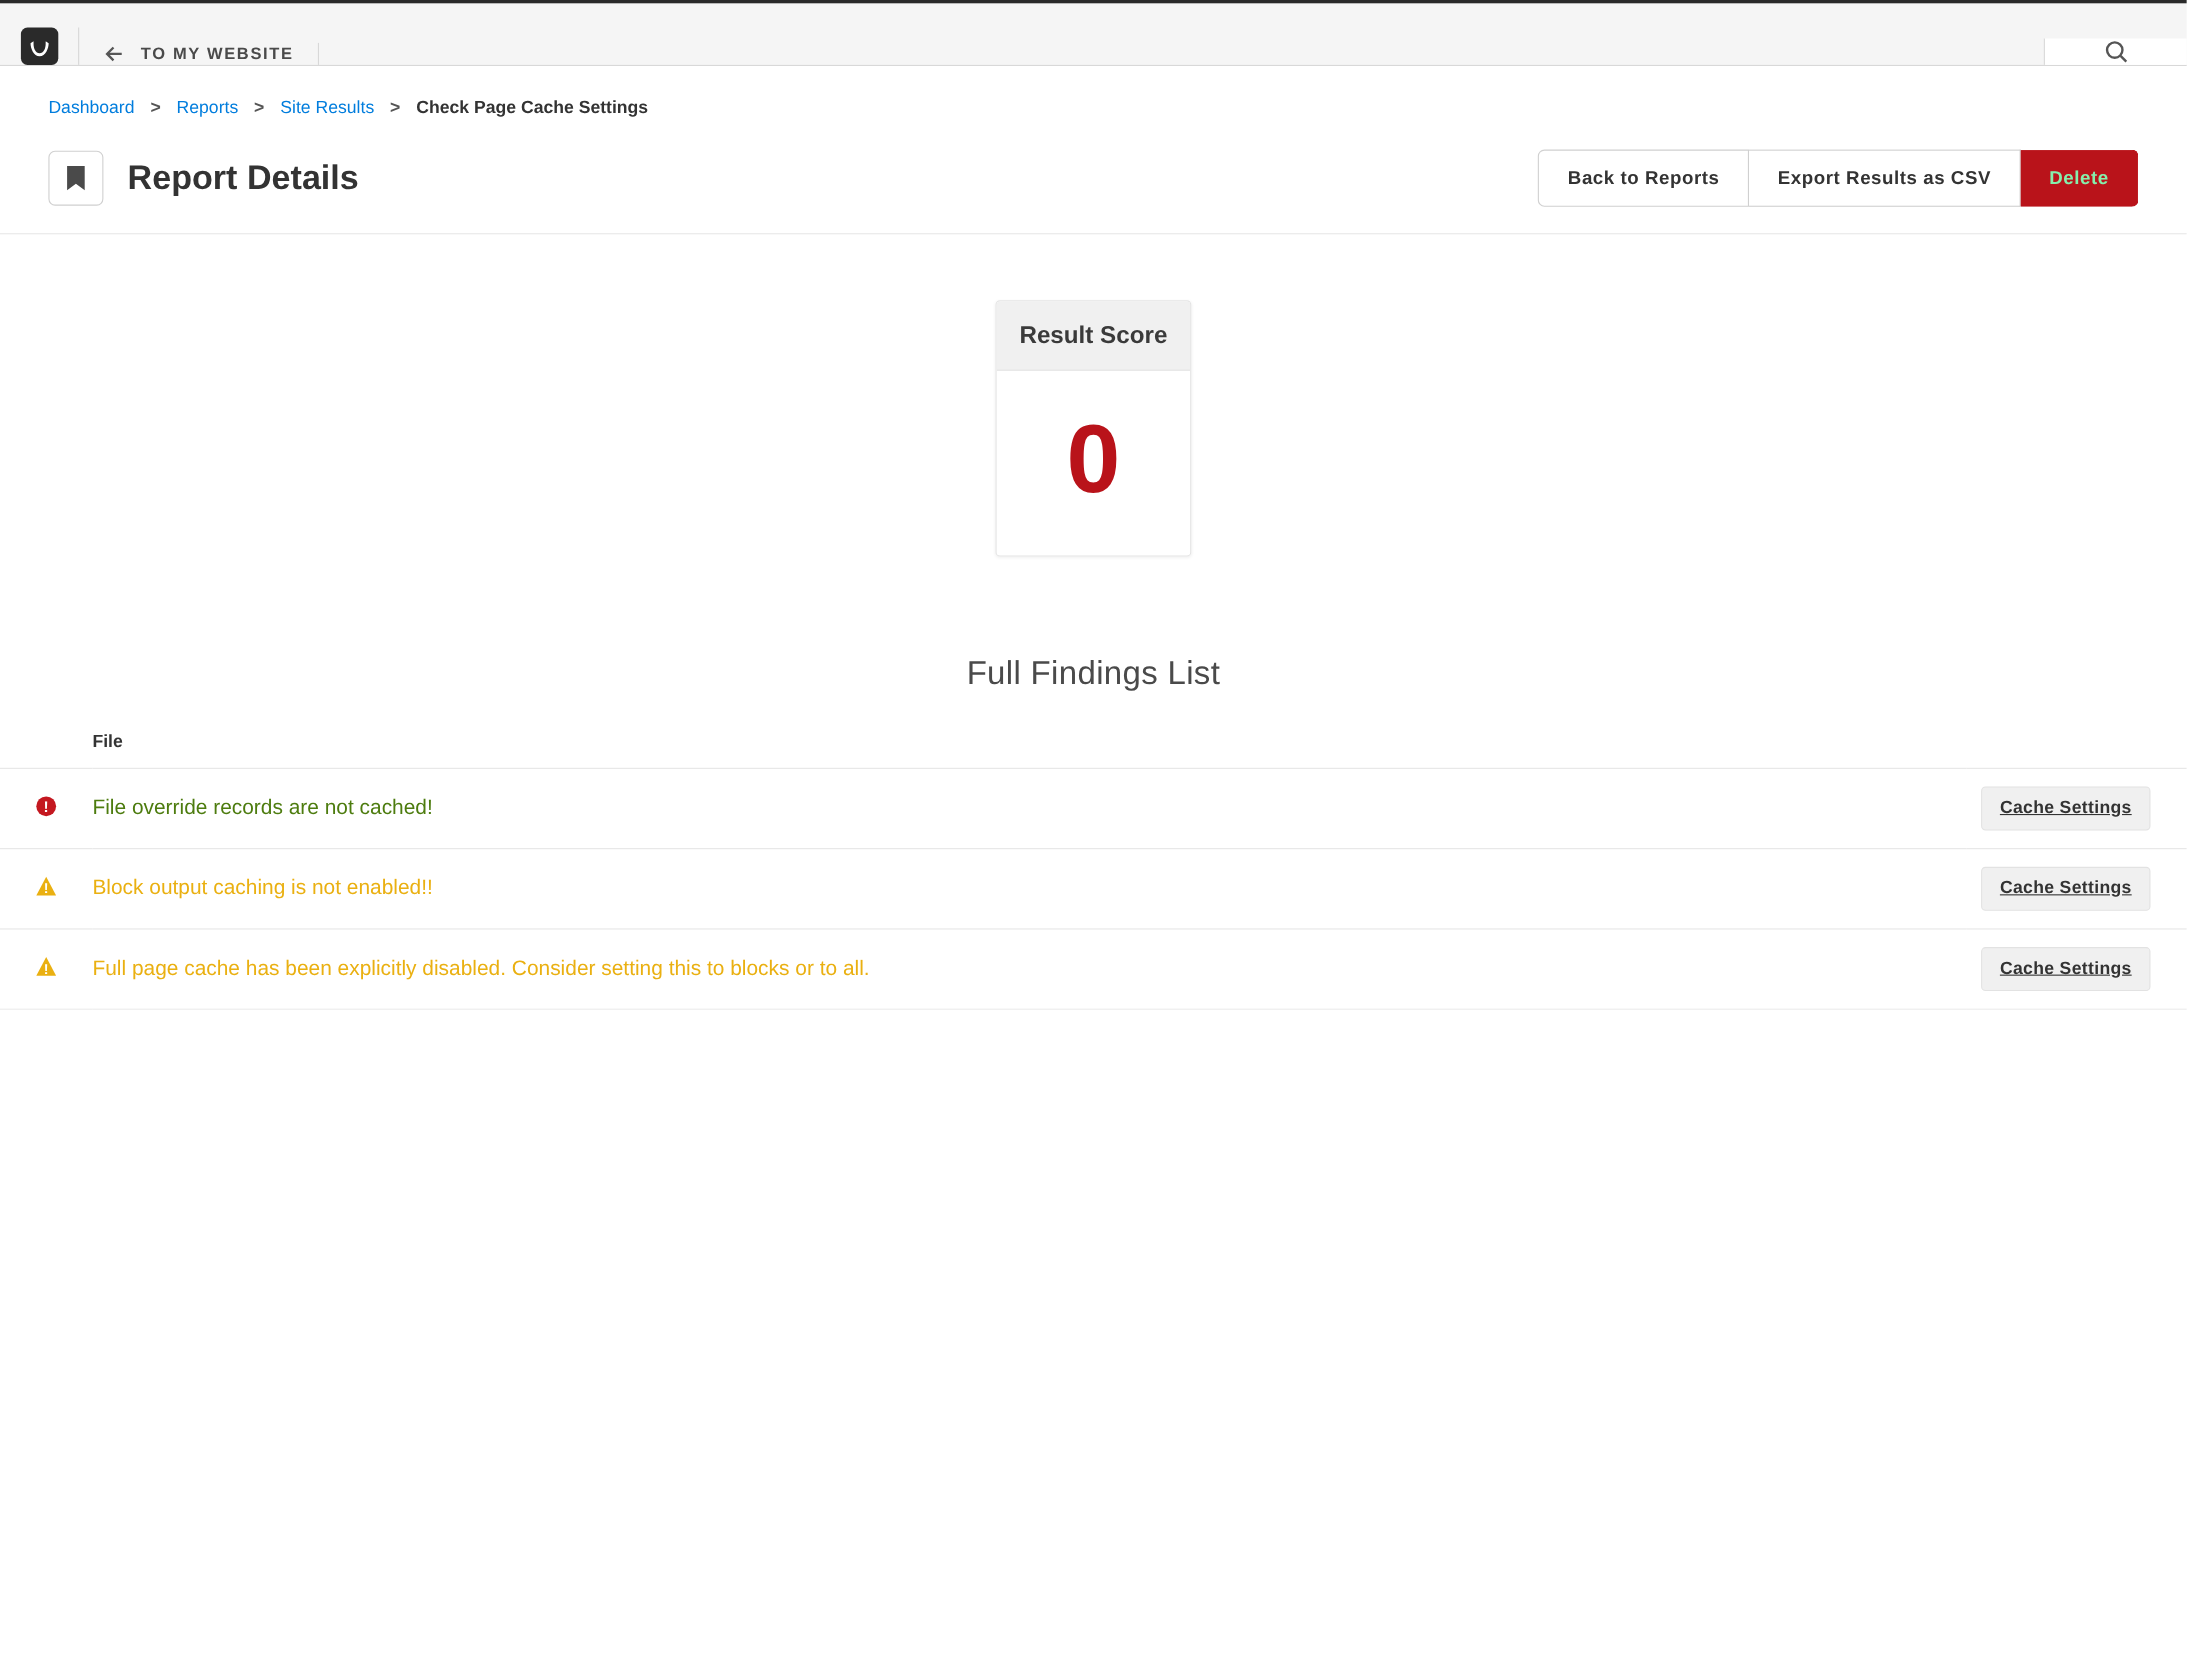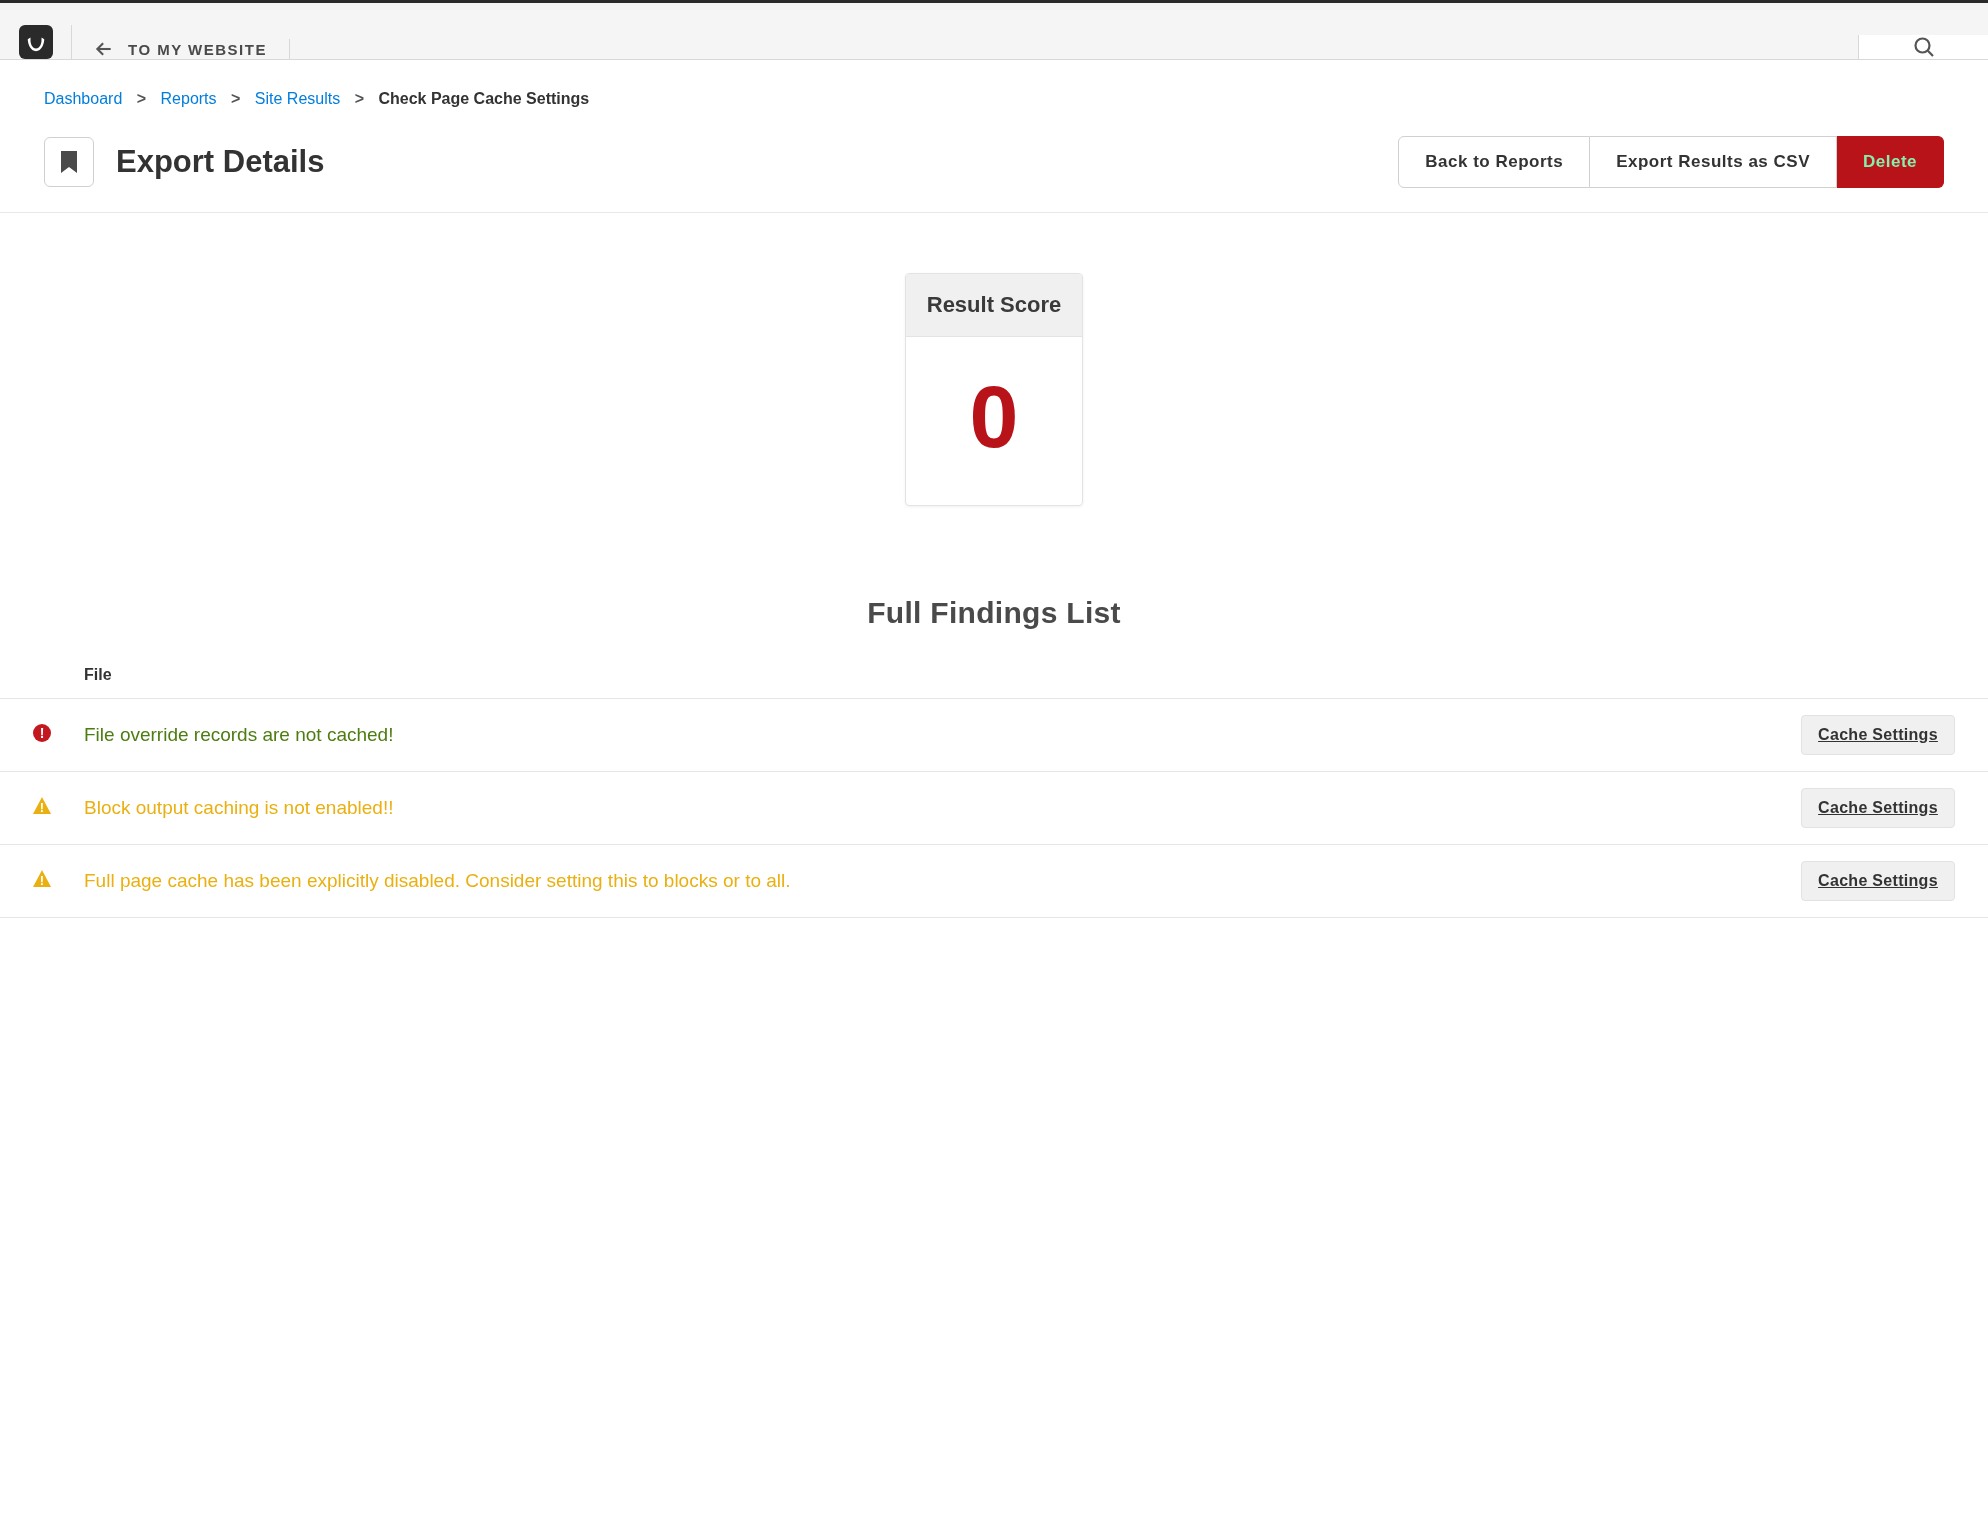--- a/index.html
+++ b/index.html
@@ -39,21 +39,21 @@
     .head-divider { border-bottom: 1px solid #e8e8e8; }
 
     
     .score-wrap { display: flex; justify-content: center; padding: 60px 0 90px 0; }
     .score-card { width: 178px; border: 1px solid #e3e3e3; border-radius: 4px; box-shadow: 0 1px 3px rgba(0,0,0,0.06); overflow: hidden; }
     .score-card-head { background: #f0f0f0; padding: 18px 0; text-align: center; font-size: 22px; font-weight: 700; color: #3a3a3a; border-bottom: 1px solid #e3e3e3; }
     .score-card-body { padding: 36px 0 44px 0; text-align: center; }
     .score-value { font-size: 88px; font-weight: 800; color: #b9131a; line-height: 1; }
 
     
-    .findings-title { text-align: center; font-size: 30px; font-weight: 700; color: #4a4a4a; letter-spacing: 0.3px; margin-bottom: 24px; }
+    .findings-title { text-align: center; font-size: 30px; font-weight: 400; color: #4a4a4a; letter-spacing: 0.3px; margin-bottom: 24px; }
     .findings-table { width: 100%; border-collapse: collapse; }
     .findings-table th { text-align: left; font-size: 16px; font-weight: 700; color: #333; padding: 12px 0 14px 84px; }
     .findings-table tr.row td { border-top: 1px solid #e6e6e6; padding: 16px 0; vertical-align: middle; }
     .findings-table tr.row:last-child td { border-bottom: 1px solid #e6e6e6; }
     .cell-icon { width: 84px; text-align: center; }
     .cell-icon svg { width: 20px; height: 20px; }
     .cell-text { font-size: 19px; }
     .cell-text.sev-error { color: #4d7c0f; }
     .cell-text.sev-warning { color: #eab011; }
     .cell-action { width: 200px; text-align: center; padding-right: 20px !important; }
@@ -103,21 +103,21 @@
     <span class="current">Check Page Cache Settings</span>
   </div>
 
   <div class="title-row">
     <div class="title-left">
       <button class="bookmark-btn">
         <svg viewBox="0 0 18 24">
             <path d="M1 1h16v22l-8-6-8 6z"></path>
           </svg>
       </button>
-      <h1 class="page-title">Export Details</h1>
+      <h1 class="page-title">Report Details</h1>
     </div>
     <div class="actions">
       <button class="btn">Back to Reports</button>
       <button class="btn">Export Results as CSV</button>
       <button class="btn btn-danger">Delete</button>
     </div>
   </div>
 </div>
 <div class="head-divider"></div>
 

